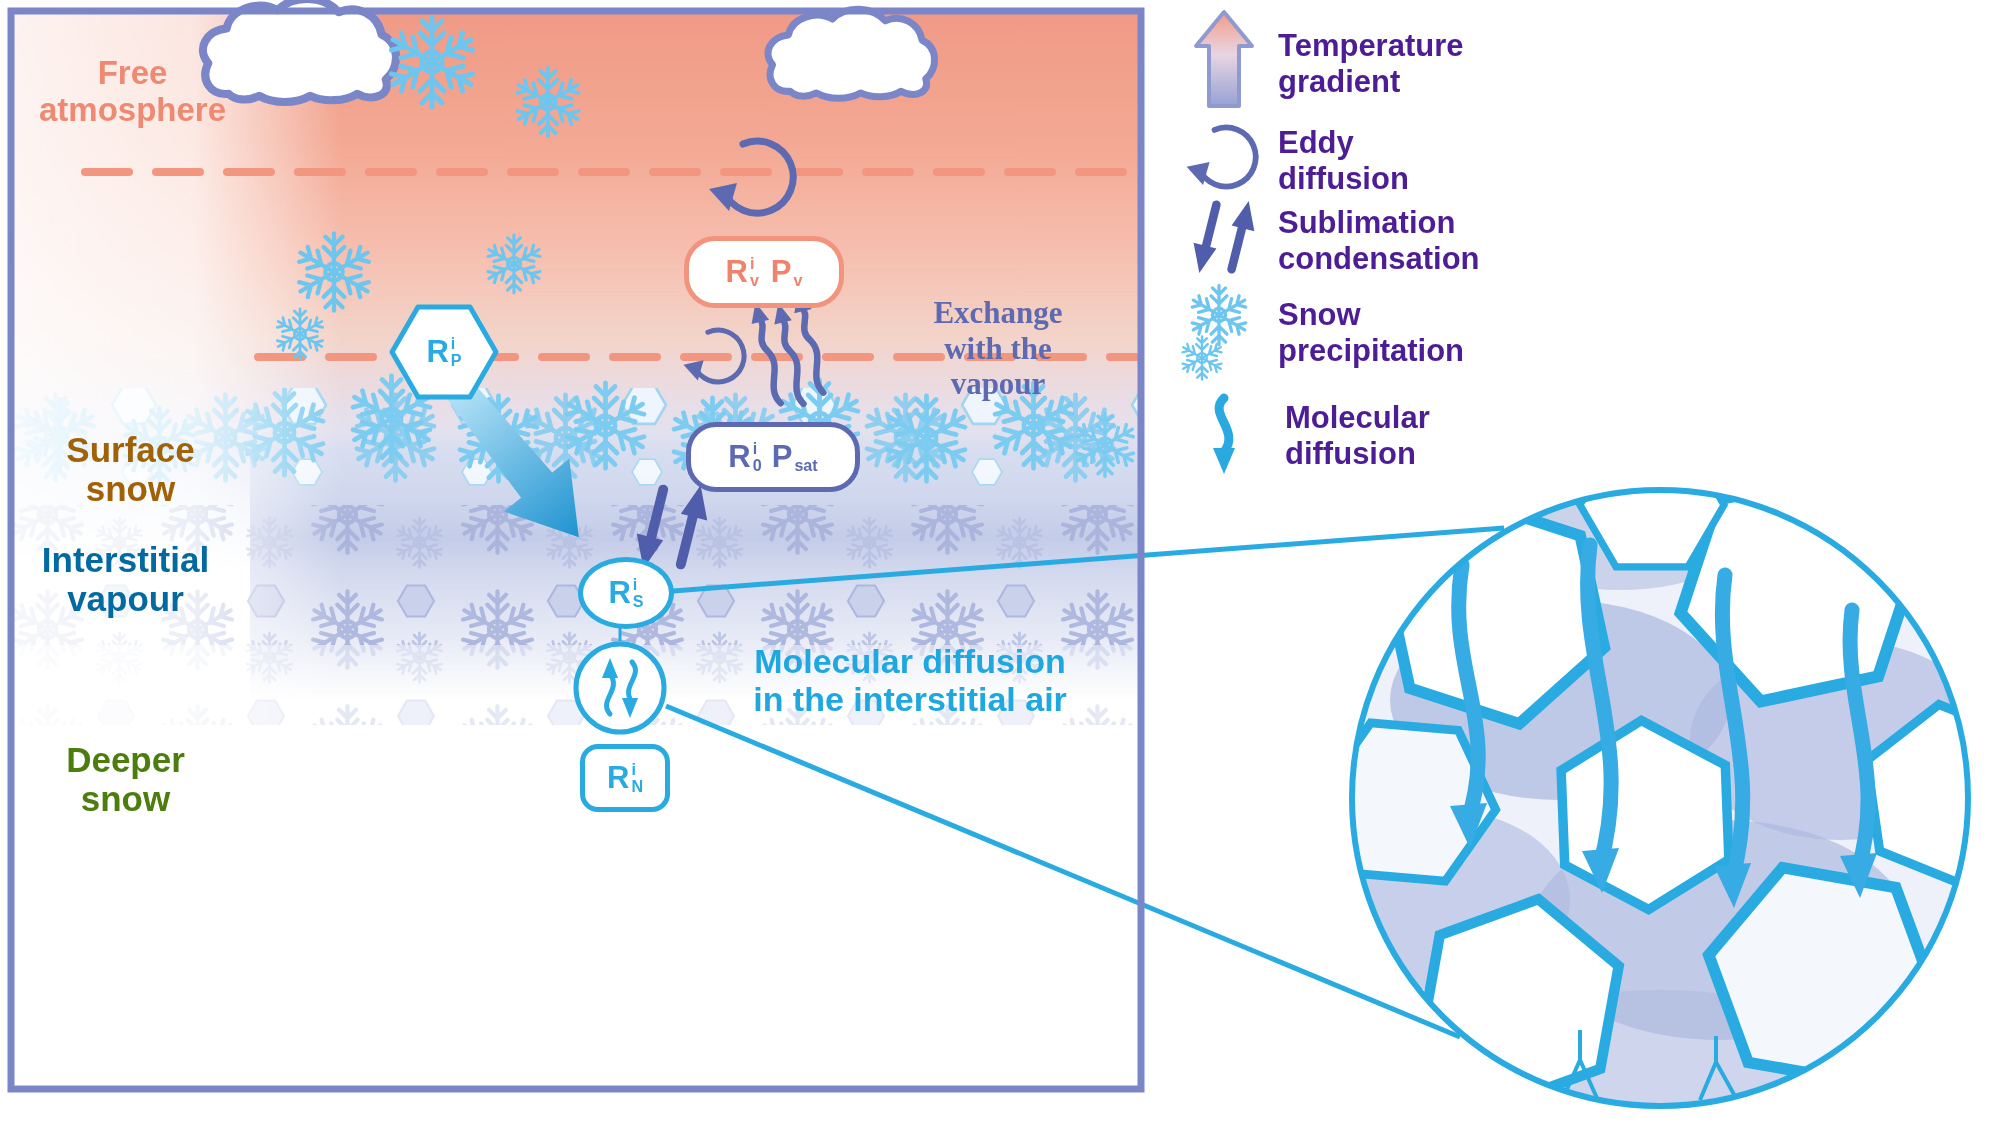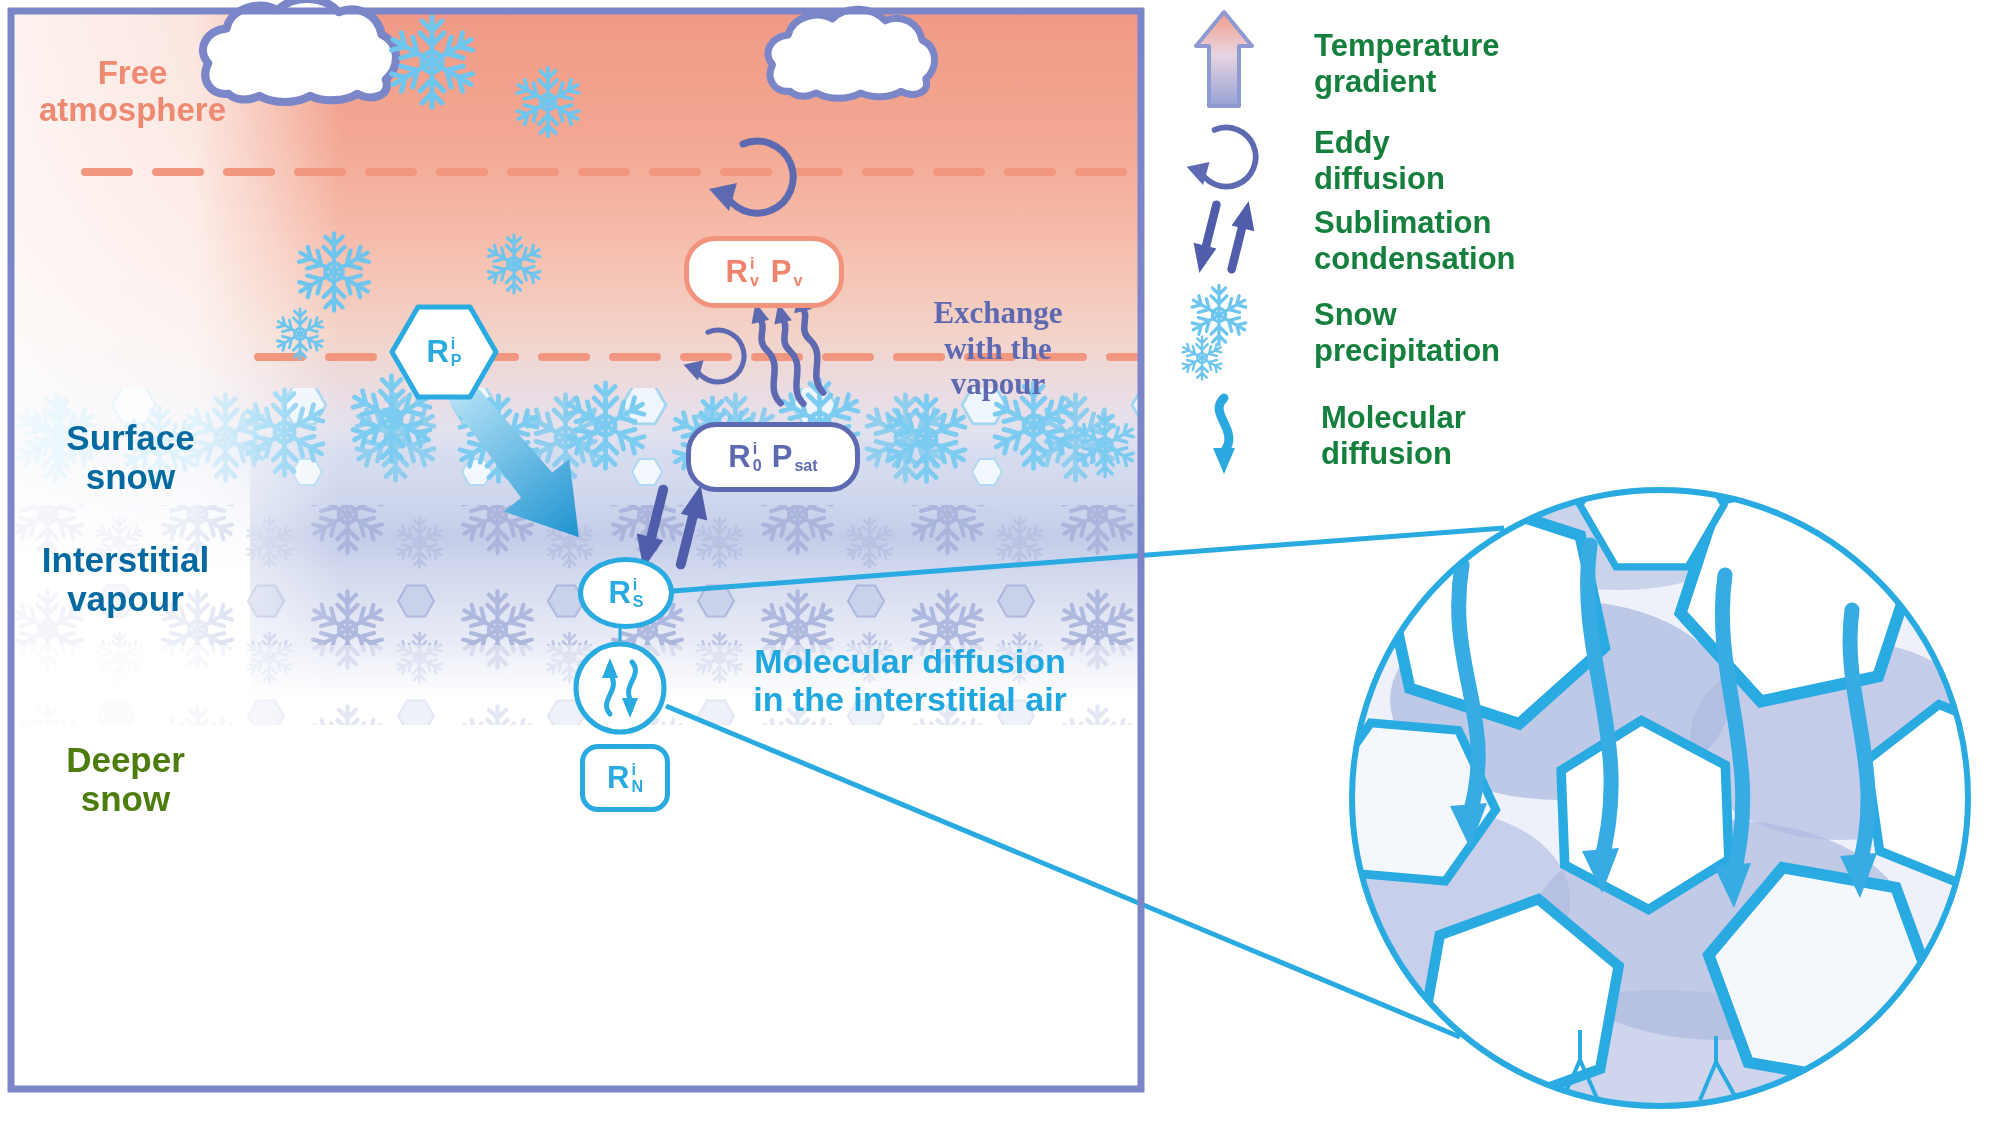--- a/index.html
+++ b/index.html
@@ -5,40 +5,40 @@
 <style>
   html,body{margin:0;padding:0;background:#ffffff;}
   body{font-family:"Liberation Sans", sans-serif;}
   .canvas{position:relative;width:2014px;height:1129px;background:#fff;overflow:hidden;}
   .canvas svg.art{position:absolute;left:0;top:0;z-index:1;}
   .txt{position:absolute;z-index:3;white-space:pre-line;font-weight:bold;}
   .center{text-align:center;}
   
   .lbl-free{left:35px;top:55px;width:195px;color:#ef8a72;font-size:33px;line-height:1.12;}
   .lbl-abl{left:28px;top:208px;width:205px;color:#ef8a72;font-size:33px;line-height:1.12;}
-  .lbl-surface{left:38px;top:418px;width:185px;color:#0369a1;font-size:35px;line-height:1.12;}
+  .lbl-surface{left:38px;top:430px;width:185px;color:#a16207;font-size:35px;line-height:1.12;}
   .lbl-interstitial{left:18px;top:540px;width:215px;color:#0369a1;font-size:35px;line-height:1.12;}
   .lbl-deeper{left:28px;top:740px;width:195px;color:#4d7c0f;font-size:35px;line-height:1.12;}
   
   .lbl-exchange{left:898px;top:295px;width:200px;color:#5d6ab1;font-size:31px;line-height:1.15;font-family:Liberation Serif, serif;}
   .lbl-moldiff{left:730px;top:642px;width:360px;color:#1fa7e0;font-size:34px;line-height:1.12;}
   
   .pill{position:absolute;display:flex;align-items:center;justify-content:center;background:#fff;z-index:3;font-weight:bold;}
   .pill-precip{left:253px;top:149px;width:348px;height:58px;border-radius:29px;color:#45b7ec;font-size:33px;}
   .pill-rvpv{left:684px;top:236px;width:150px;height:62px;border:5px solid #f2937e;border-radius:31px;color:#f0836d;gap:12px;}
   .pill-r0psat{left:686px;top:422px;width:164px;height:60px;border:5px solid #5d6ab1;border-radius:30px;color:#5d6ab1;gap:10px;}
   .pill-rs{left:578px;top:557px;width:86px;height:62px;border:5px solid #29abe2;border-radius:50%;color:#29abe2;}
   .pill-rn{left:580px;top:744px;width:80px;height:58px;border:5px solid #29abe2;border-radius:18px;color:#29abe2;}
   .hexlabel{left:404px;top:322px;width:80px;height:60px;display:flex;align-items:center;justify-content:center;color:#29abe2;z-index:3;position:absolute;font-weight:bold;}
   
   .sym{display:inline-flex;align-items:center;font-weight:bold;font-size:31px;}
   .sym .stack{display:inline-flex;flex-direction:column;font-size:0.52em;line-height:1;margin-left:2px;}
   .sym .stack span{display:block;height:1.05em;}
   
-  .legend-label{position:absolute;z-index:3;white-space:pre-line;font-weight:bold;color:#15803d;font-size:31px;line-height:1.15;margin-left:36px;}
+  .legend-label{position:absolute;z-index:3;white-space:pre-line;font-weight:bold;color:#4c1d95;font-size:31px;line-height:1.15;}
   .ll-1{left:1278px;top:28px;}
   .ll-2{left:1278px;top:125px;}
   .ll-3{left:1278px;top:205px;}
   .ll-4{left:1278px;top:297px;}
   .ll-5{left:1285px;top:400px;}
 </style>
 </head>
 <body>
 
 <div class="canvas">

